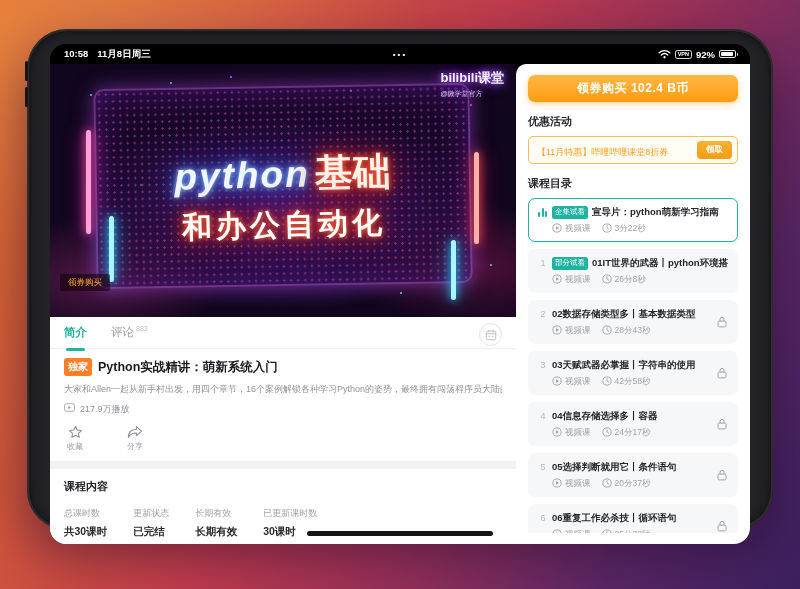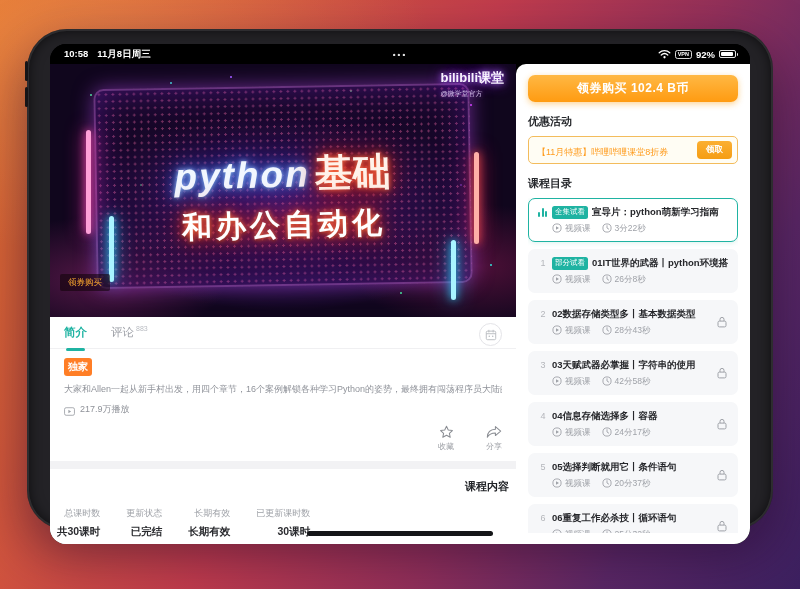--- a/index.html
+++ b/index.html
@@ -79,25 +79,25 @@
   .tab sup { font-size:7px; color:#b9bcc2; font-weight:normal; margin-left:2px; }
   .tab-ico-circle { margin-left:auto; width:23px; height:23px; border:1px solid #e4e4e8; border-radius:50%;
     display:flex; align-items:center; justify-content:center; color:#b9bcc0; margin-top:-2px; }
 
   .info { background:#fff; padding:9px 14px 9px; flex:none; }
   .title-row { display:flex; align-items:center; gap:6px; }
   .badge-exclusive { background:var(--orange2,#ff7e26); color:#fff; font-size:10px; font-weight:bold;
     padding:2px 4px; border-radius:3px; flex:none; }
   .course-title { font-size:12.5px; font-weight:bold; color:#1b1c20; }
   .desc { margin-top:7px; font-size:9px; color:#90939a; white-space:nowrap; overflow:hidden; }
-  .plays { margin-top:7px; display:flex; align-items:flex-end; gap:5px; color:#8f9299; font-size:9px; }
-  .actions { margin-top:9px; display:flex; gap:32px; padding-left:3px;justify-content:flex-end; }
+  .plays { margin-top:7px; display:flex; align-items:flex-start; gap:5px; color:#8f9299; font-size:9px; }
+  .actions { margin-top:9px; display:flex; gap:44px; padding-left:3px; }
   .action { display:flex; flex-direction:column; align-items:center; gap:2px; color:#9a9da3; font-size:8px; }
 
-  .course-content { background:#fff; margin-top:8px; padding:10px 7px; flex:none;text-align:right; }
+  .course-content { background:#fff; margin-top:8px; padding:10px 14px; flex:none; }
   .cc-heading { font-size:11px; font-weight:bold; color:#222428; }
   .cc-row { display:flex; margin-top:13px; }
   .cc-col { margin-right:26px; }
   .cc-label { font-size:9px; color:#9ea1a7; }
   .cc-value { margin-top:5px; font-size:10.5px; font-weight:bold; color:#2a2b2f; }
 
   .home-indicator { position:absolute; bottom:8px; left:50%; transform:translateX(-50%);
     width:186px; height:5px; border-radius:3px; background:#141518; z-index:30; }
 
   
@@ -199,20 +199,21 @@
                   <path d="M1.5 5.5 H12.5 M4.5 1 v3 M9.5 1 v3" fill="none" stroke="currentColor" stroke-width="1.1"></path>
                   <circle cx="5" cy="8.5" r=".9" fill="currentColor"></circle>
                     <circle cx="9" cy="8.5" r=".9" fill="currentColor"></circle>
                 </svg>
               </span>
             </div>
 
             <div class="info">
               <div class="title-row">
                 <span class="badge-exclusive">独家</span>
+                <span class="course-title">Python实战精讲：萌新系统入门</span>
               </div>
               <div class="desc">大家和Allen一起从新手村出发，用四个章节，16个案例解锁各种学习Python的姿势，最终拥有闯荡程序员大陆的资格。</div>
               <div class="plays">
                 <svg width="11" height="9" viewBox="0 0 14 11">
                   <rect x="0.7" y="0.7" width="12.6" height="9.6" rx="2" fill="none" stroke="#9ea1a7" stroke-width="1.1"></rect>
                   <path d="M5.6 3.4 L9 5.5 L5.6 7.6 Z" fill="#9ea1a7"></path>
                 </svg>
                 <span>217.9万播放</span>
               </div>
               <div class="actions">

